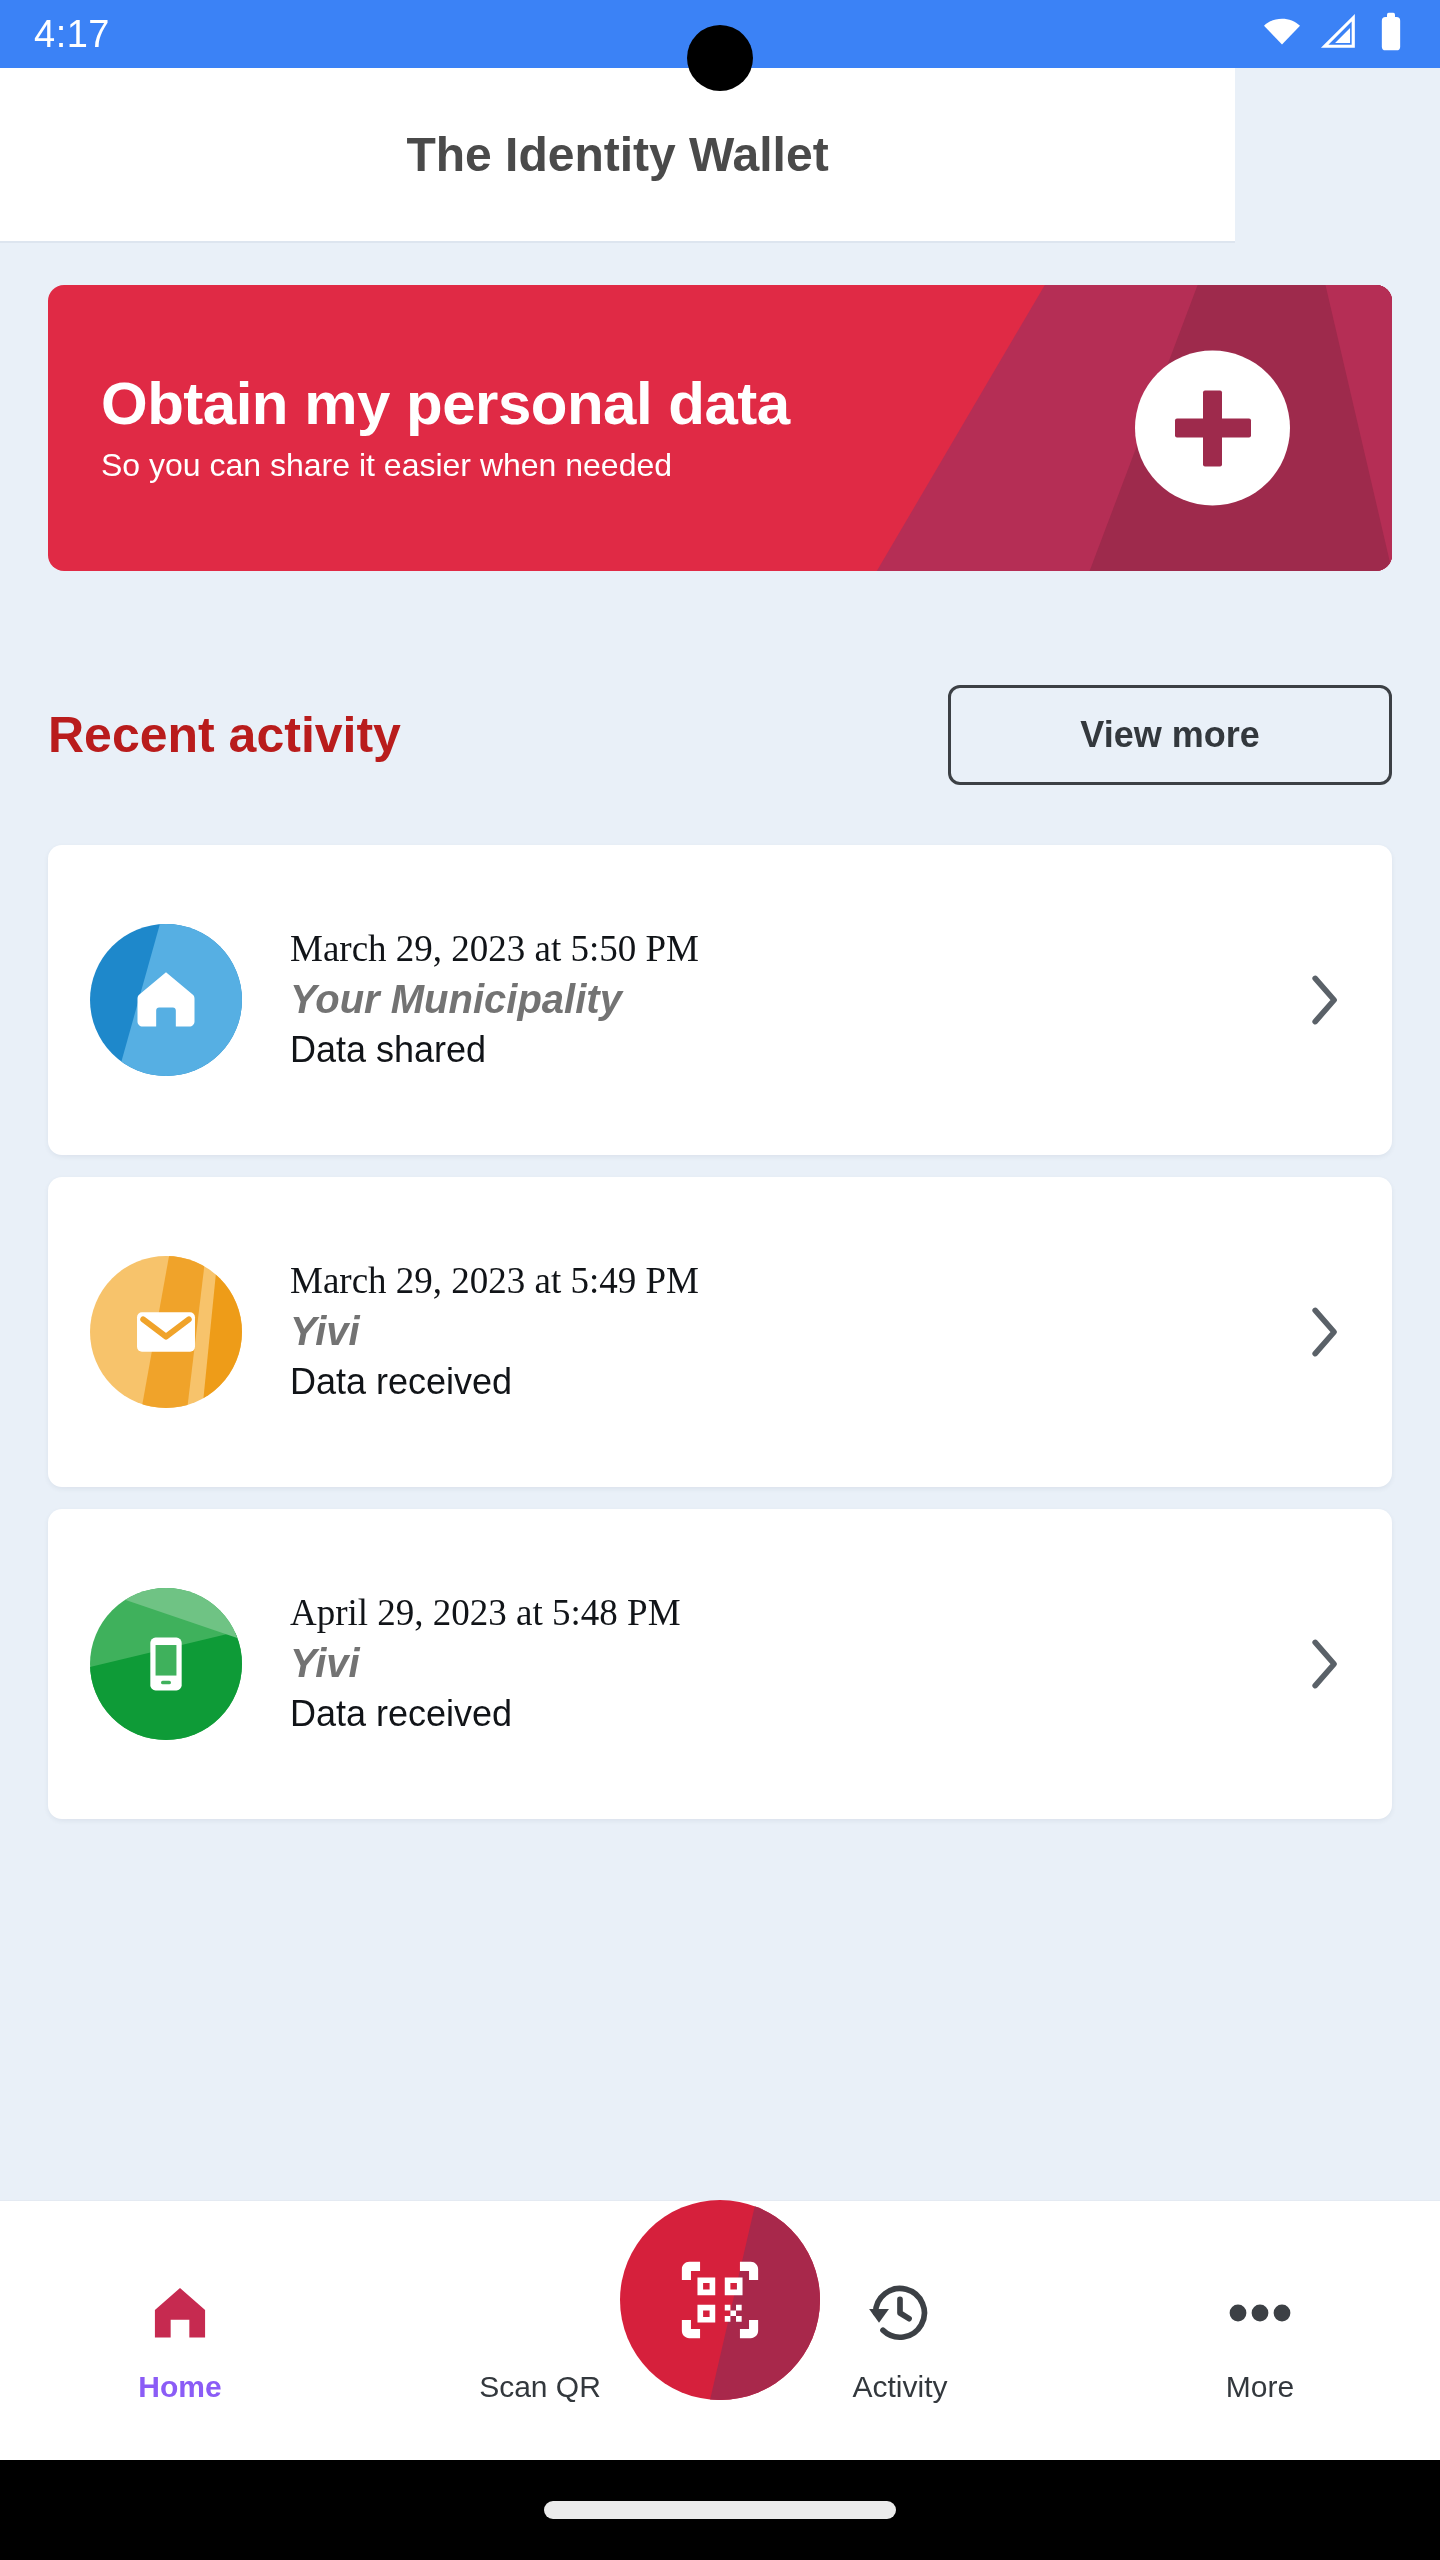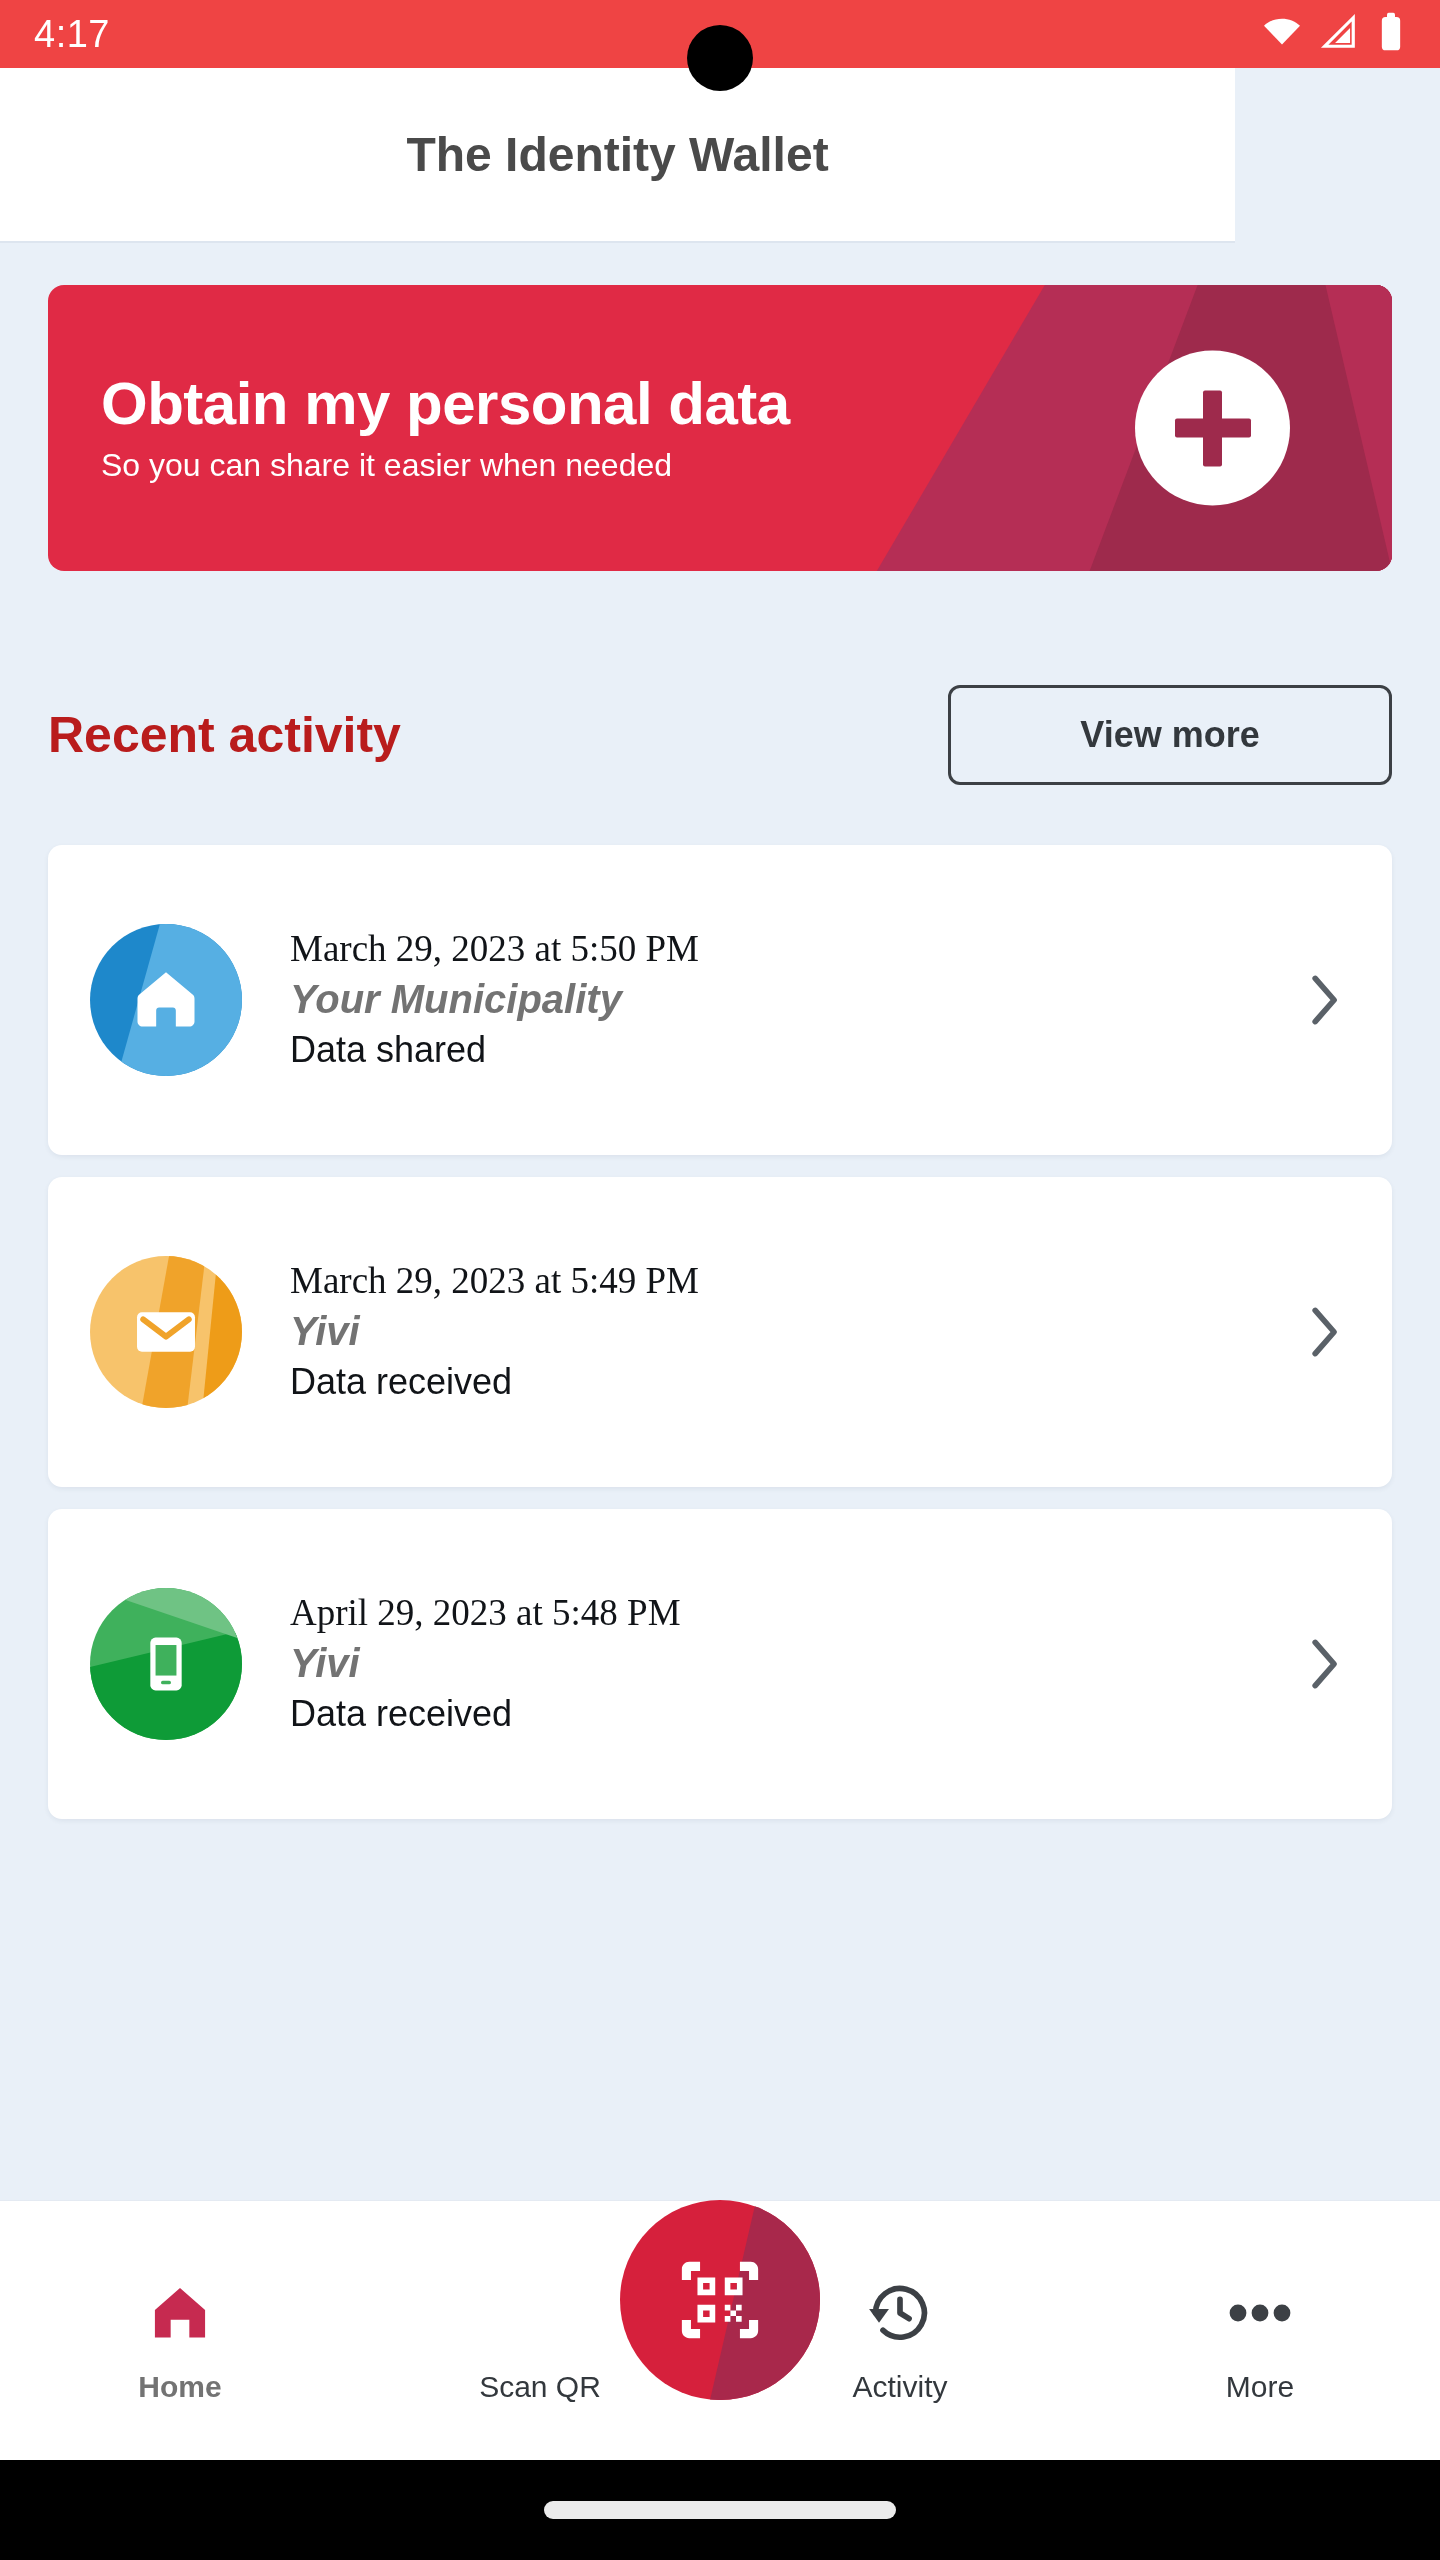--- a/index.html
+++ b/index.html
@@ -7,21 +7,21 @@
     width:1440px; height:2560px;
     font-family:"Liberation Sans", sans-serif;
     background:#ffffff;
     overflow:hidden;
   }
   #screen { position:relative; width:1440px; height:2560px; background:#E9F0F8; }
 
   
   .statusbar {
     position:absolute; top:0; left:0; width:1440px; height:68px;
-    background:#ef4444; display:flex; align-items:center;
+    background:#3b82f6; display:flex; align-items:center;
     justify-content:space-between; padding:0 34px; z-index:40;
   }
   .status-time { color:#ffffff; font-size:38px; letter-spacing:.5px; }
   .status-icons { display:flex; align-items:center; gap:18px; }
   .punch-hole {
     position:absolute; top:25px; left:50%; transform:translateX(-50%);
     width:66px; height:66px; border-radius:50%; background:#000000; z-index:45;
   }
 
   
@@ -111,21 +111,21 @@
   .navitems {
     position:absolute; bottom:0; left:0; width:1440px; height:260px;
     display:flex; align-items:flex-end;
   }
   .navitem {
     flex:1; display:flex; flex-direction:column; align-items:center;
     justify-content:flex-end; padding-bottom:56px; cursor:pointer; height:260px;
   }
   .nav-icon { height:86px; display:flex; align-items:center; justify-content:center; }
   .nav-label { font-size:30px; color:#33383D; margin-top:14px; }
-  .nav-label.active { color:#737373; font-weight:bold; }
+  .nav-label.active { color:#8b5cf6; font-weight:bold; }
 
   .qr-fab {
     position:absolute; left:50%; transform:translateX(-50%);
     bottom:160px; width:200px; height:200px; border-radius:50%;
     background:#D6203C; overflow:hidden; z-index:35;
     display:flex; align-items:center; justify-content:center; cursor:pointer;
   }
   .qr-shade {
     position:absolute; top:0; right:0; width:110px; height:200px;
     background:#A8284B; clip-path:polygon(42% 0, 100% 0, 100% 100%, 0% 100%);

